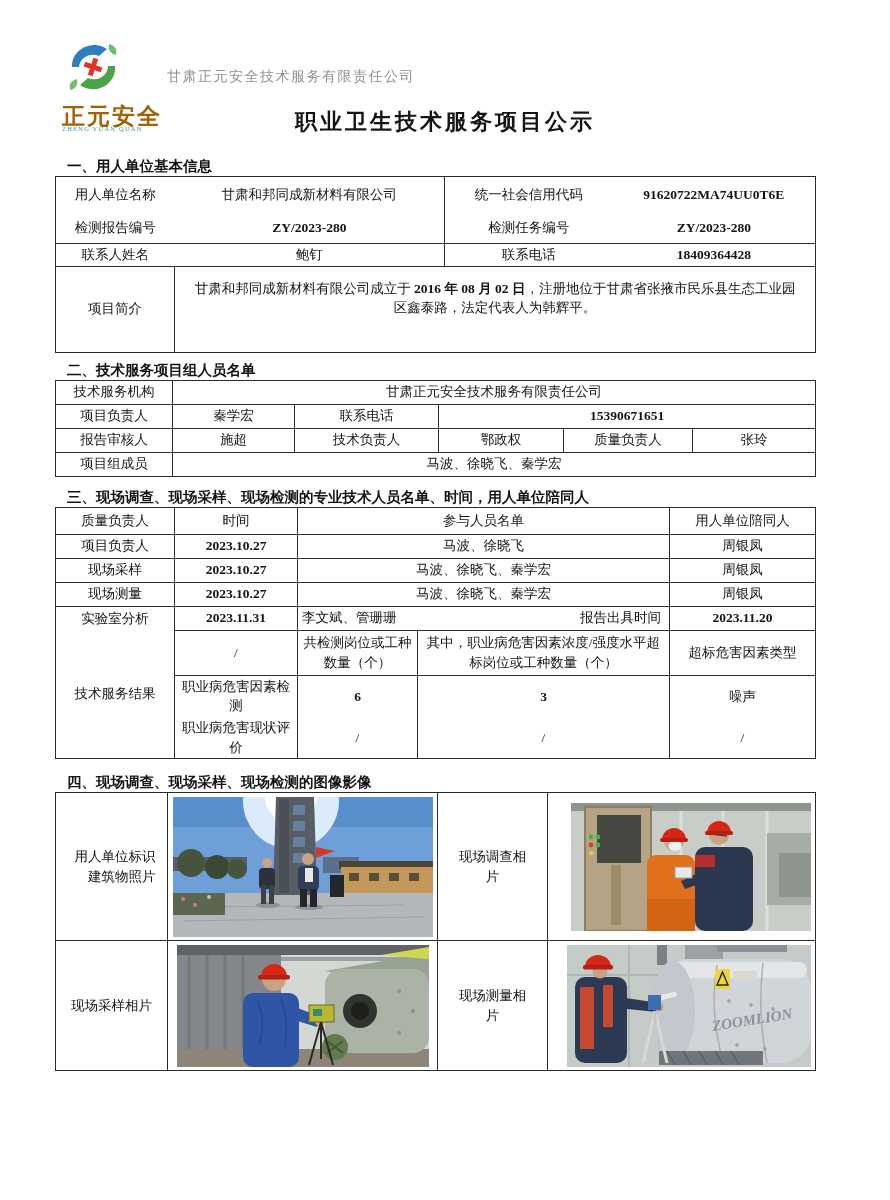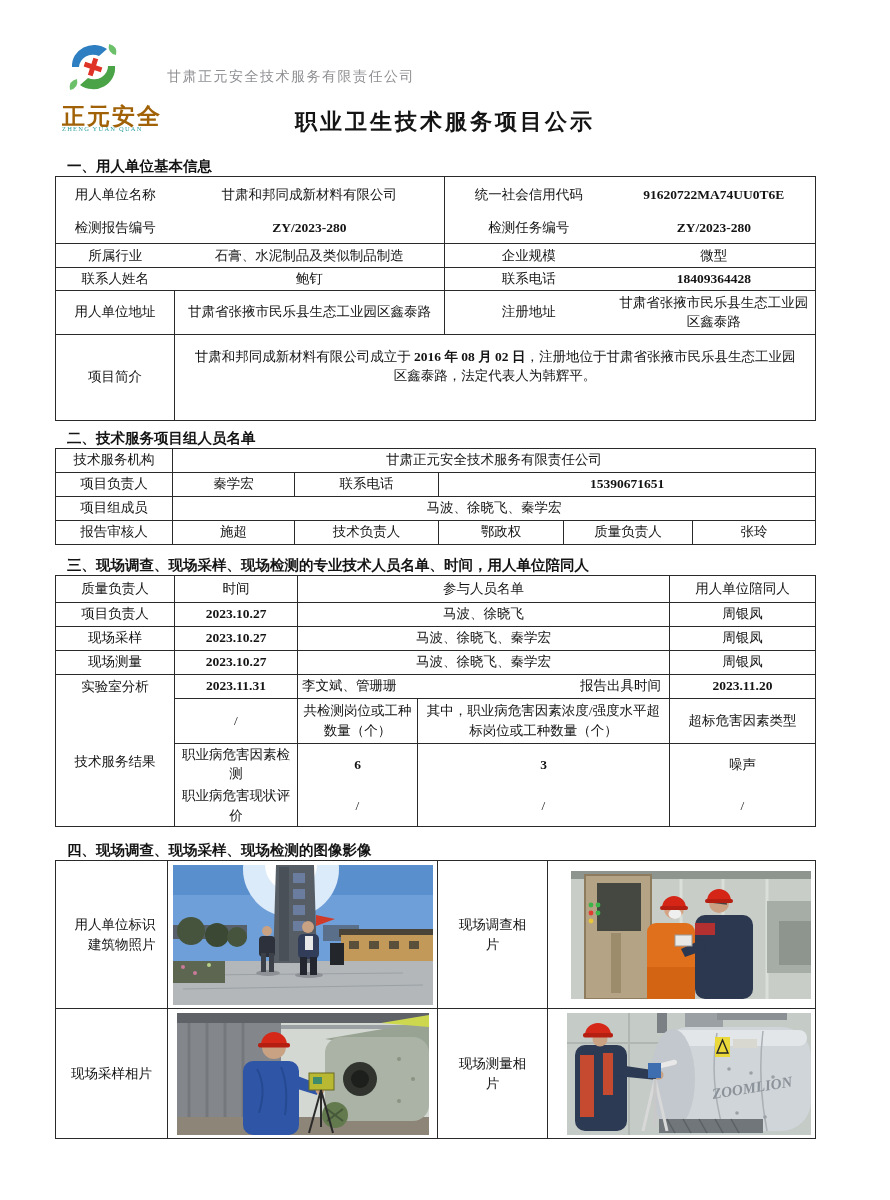--- a/index.html
+++ b/index.html
@@ -73,37 +73,25 @@
         <td class="hb">甘肃和邦同成新材料有限公司</td>
         <td class="hr hb">统一社会信用代码</td>
         <td class="hb bold">91620722MA74UU0T6E</td>
       </tr>
       <tr style="height:31px">
         <td class="hr">检测报告编号</td>
         <td class="bold">ZY/2023-280</td>
         <td class="hr">检测任务编号</td>
         <td class="bold">ZY/2023-280</td>
       </tr>
-      <tr style="height:24px">
-        <td class="hr">所属行业</td>
-        <td>石膏、水泥制品及类似制品制造</td>
-        <td class="hr">企业规模</td>
-        <td>微型</td>
-      </tr>
       <tr style="height:22px">
         <td class="hr">联系人姓名</td>
         <td>鲍钉</td>
         <td class="hr">联系电话</td>
         <td class="bold">18409364428</td>
-      </tr>
-      <tr style="height:44px">
-        <td>用人单位地址</td>
-        <td>甘肃省张掖市民乐县生态工业园区鑫泰路</td>
-        <td class="hr">注册地址</td>
-        <td>甘肃省张掖市民乐县生态工业园区鑫泰路</td>
       </tr>
       <tr style="height:86px">
         <td>项目简介</td>
         <td colspan="3" class="vt brief-cell"><span>甘肃和邦同成新材料有限公司成立于</span><span class="bold"> 2016 年 08 月 02 日</span><span>，注册地位于甘肃省张掖市民乐县生态工业园区鑫泰路，法定代表人为韩辉平。</span></td>
       </tr>
     </tbody>
       </table>
 
     <div class="sec-heading mt8">二、技术服务项目组人员名单</div>
     <table>
@@ -120,30 +108,30 @@
         <td>技术服务机构</td>
         <td colspan="5">甘肃正元安全技术服务有限责任公司</td>
       </tr>
       <tr style="height:24px">
         <td>项目负责人</td>
         <td>秦学宏</td>
         <td>联系电话</td>
         <td colspan="3" class="bold">15390671651</td>
       </tr>
       <tr style="height:24px">
-        <td>项目组成员</td>
-        <td colspan="5">马波、徐晓飞、秦学宏</td>
-      </tr>
-      <tr style="height:24px">
         <td>报告审核人</td>
         <td>施超</td>
         <td>技术负责人</td>
         <td>鄂政权</td>
         <td>质量负责人</td>
         <td>张玲</td>
+      </tr>
+      <tr style="height:24px">
+        <td>项目组成员</td>
+        <td colspan="5">马波、徐晓飞、秦学宏</td>
       </tr>
     </tbody>
       </table>
 
     <div class="sec-heading mt10">三、现场调查、现场采样、现场检测的专业技术人员名单、时间，用人单位陪同人</div>
     <table>
       <colgroup>
           <col style="width:119px">
           <col style="width:123px">
           <col style="width:120px">

